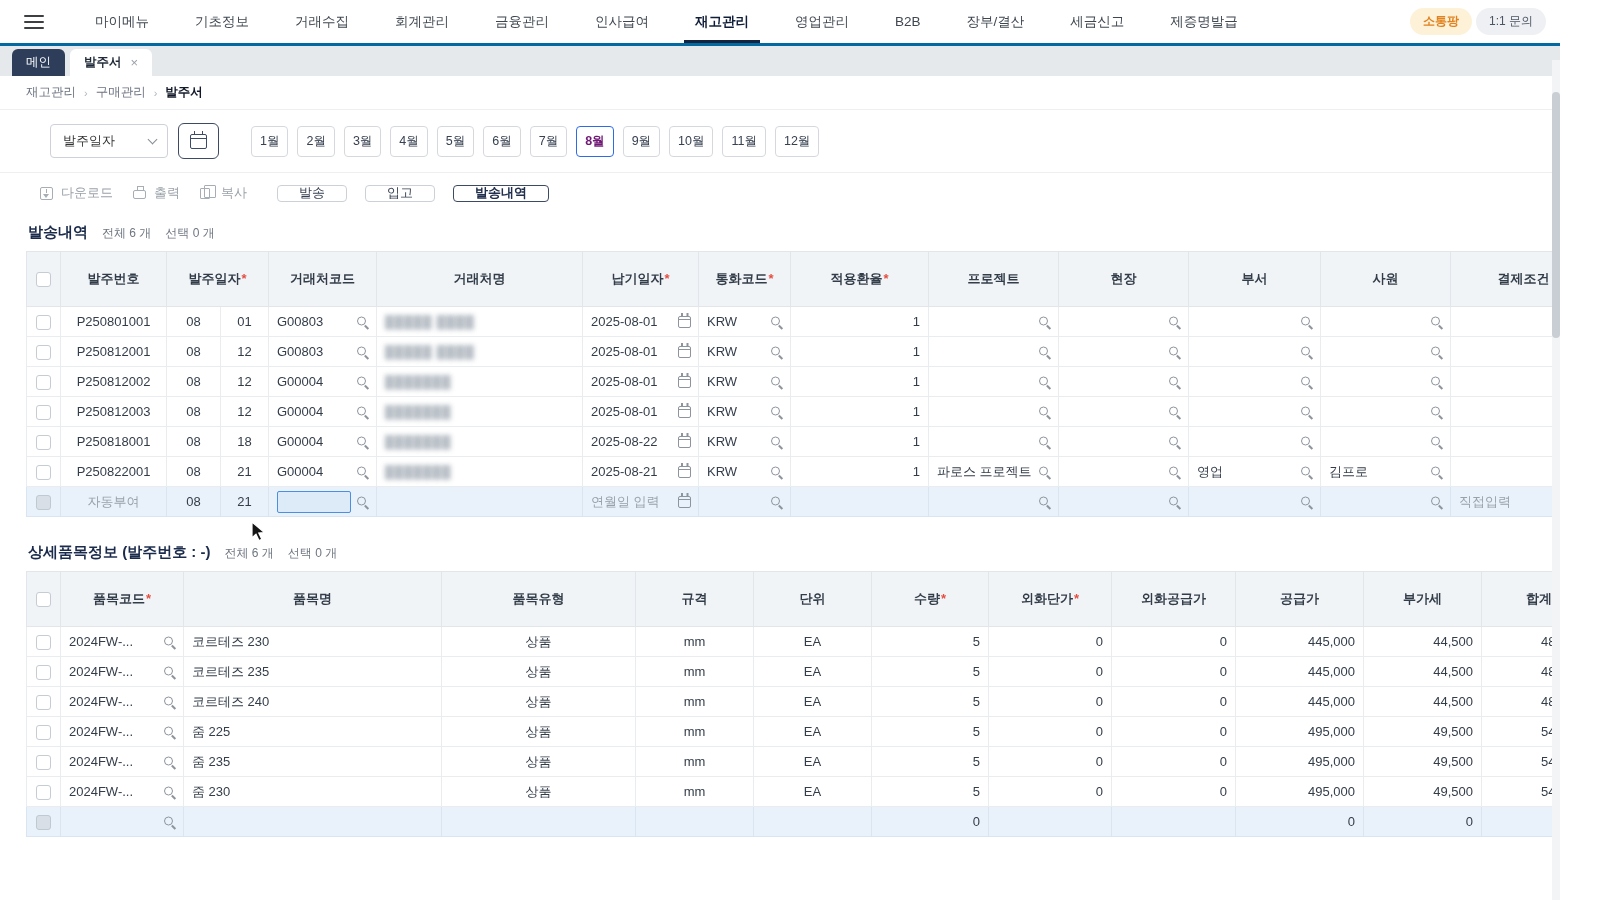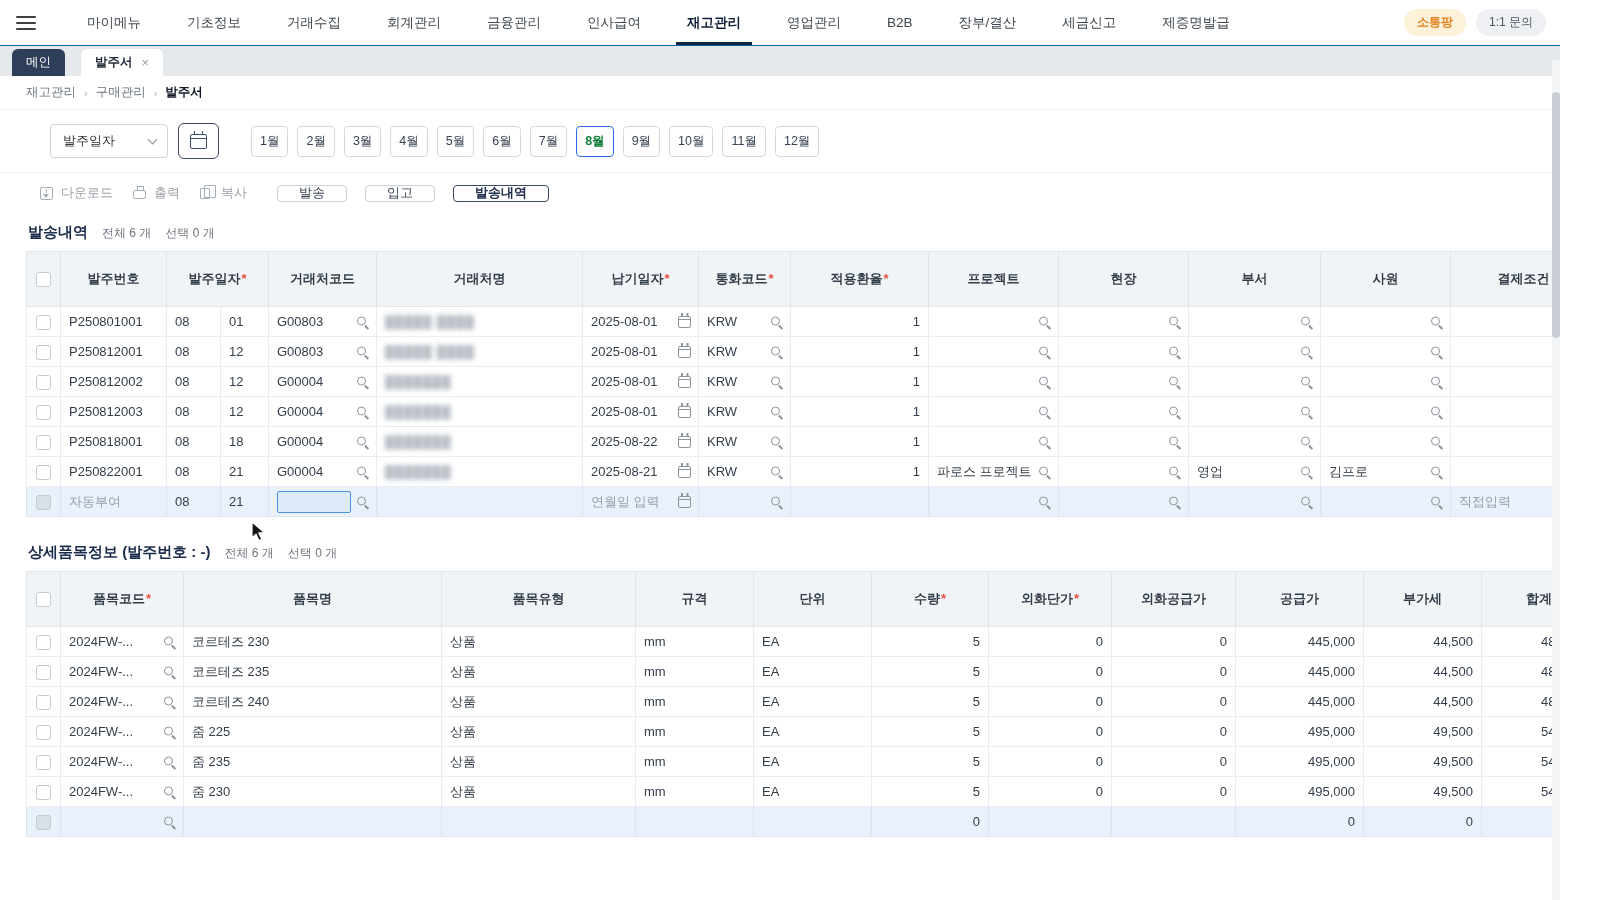--- a/index.html
+++ b/index.html
@@ -6,38 +6,38 @@
   html,body { width:1600px; height:900px; }
   body {
     background:#fff; overflow:hidden; position:relative;
     font-family:"Liberation Sans","DejaVu Sans",sans-serif;
     color:#374151; font-size:13px;
   }
   .app { width:1560px; }
 
   
   .topnav { height:46px; display:flex; align-items:center; background:#fff;
-    border-bottom:1px solid #0369a1; padding-left:16px; }
+    border-bottom:3px solid #0369a1; padding-left:24px; }
   .hamburger { width:20px; height:14px; display:flex; flex-direction:column;
     justify-content:space-between; margin-right:28px; cursor:pointer; }
   .hamburger span { height:2px; background:#3d4043; border-radius:1px; }
   .nav-items { display:flex; height:100%; }
   .nav-item { display:flex; align-items:center; padding:0 23px; font-size:13.5px;
     color:#3f4750; position:relative; cursor:pointer; white-space:nowrap; }
   .nav-item.active { color:#101d38; font-weight:bold; }
   .nav-item.active::after { content:""; position:absolute; left:12px; right:12px;
     bottom:0; height:3px; background:#16233f; }
-  .nav-right { margin-left:auto; display:flex; gap:10px; align-items:center; padding-right:14px; }
+  .nav-right { margin-left:auto; display:flex; gap:4px; align-items:center; padding-right:14px; }
   .badge { font-size:12px; padding:5px 13px; border-radius:14px; white-space:nowrap; cursor:pointer; }
   .badge.notice { background:#fdf1d7; color:#e0821f; font-weight:bold; }
   .badge.inquiry { background:#eef0f3; color:#4b5563; }
 
   
   .tabstrip { height:30px; background:#e6e9ec; display:flex; align-items:flex-end;
-    padding-left:12px; gap:16px; }
+    padding-left:12px; gap:5px; }
   .tab { height:27px; display:flex; align-items:center; padding:0 14px; font-size:12.5px;
     border-radius:6px 6px 0 0; cursor:pointer; }
   .tab.home { background:#2d3d5a; color:#fff; }
   .tab.active { background:#fff; color:#1f2937; gap:9px; font-weight:bold; }
   .tab .close { color:#9aa1a8; font-size:13px; font-weight:normal; }
 
   
   .breadcrumb { height:34px; display:flex; align-items:center; padding-left:26px; gap:8px;
     font-size:12.5px; color:#6b7280; border-bottom:1px solid #edeff2; background:#fff; }
   .breadcrumb .sep { color:#b0b6bd; font-size:11px; }
@@ -56,21 +56,21 @@
     display:flex; align-items:center; justify-content:center; font-size:13px; color:#333;
     background:#fff; cursor:text; }
   .cal-btn { width:41px; height:36px; border:1.5px solid #3d4a63; border-radius:6px;
     display:flex; align-items:center; justify-content:center; background:#fff;
     margin-right:22px; cursor:pointer; }
   .months { display:flex; gap:9px; }
   .month-btn { min-width:37px; height:31px; padding:0 8px; border:1px solid #d5d9de;
     border-radius:4px; background:#fff; font-size:12.5px; color:#374151;
     display:flex; align-items:center; justify-content:center; cursor:pointer;
     font-family:inherit; }
-  .month-btn.selected { border:1.5px solid #2e6be5; color:#15803d; font-weight:bold; }
+  .month-btn.selected { border:1.5px solid #2e6be5; color:#701a75; font-weight:bold; }
 
   
   .toolbar { display:flex; align-items:center; padding:11px 0 9px 40px; }
   .tools { display:flex; gap:20px; }
   .tool { display:flex; align-items:center; gap:8px; font-size:13px; color:#9aa1a9; cursor:pointer; }
   .btns { display:flex; gap:18px; margin-left:30px; }
   .btn { height:17px; padding:0 21px; border:1px solid #ccd1d7; border-radius:4px; background:#fff;
     font-size:13px; color:#374151; display:flex; align-items:center; cursor:pointer; font-family:inherit; }
   .btn.primary-outline { border:1.4px solid #3d4a63; color:#22304d; font-weight:bold; }
 
@@ -81,21 +81,21 @@
   .count { font-size:12px; color:#6f7680; }
 
   
   .table-wrap { width:1528px; margin-left:26px; overflow:hidden; }
   table { border-collapse:collapse; table-layout:fixed; width:1570px; font-size:13px; background:#fff; }
   th { background:#f1f4f7; border:1px solid #e2e6ea; height:31px; font-weight:bold;
     color:#333d49; text-align:center; padding:18px 6px; white-space:nowrap; overflow:hidden; }
   td { border:1px solid #eaedf0; height:30px; padding:0 8px; color:#333d49; background:#fff;
     white-space:nowrap; overflow:hidden; vertical-align:middle; }
   .req { color:#e54d42; margin-left:1px; }
-  td.tc { text-align:left; }
+  td.tc { text-align:center; }
   td.tl { text-align:left; }
   td.tr-a { text-align:right; }
   td.has-icon { position:relative; padding-right:26px; }
   td.has-icon .ico-mag, td.has-icon .ico-cal { position:absolute; right:7px; top:50%;
     transform:translateY(-50%); }
   .td-cb { text-align:center; padding:0; }
   .cb { display:inline-block; width:15px; height:15px; border:1.5px solid #c6ccd3;
     border-radius:3px; background:#fff; vertical-align:middle; cursor:pointer; }
   tr.entry td { background:#e9f2fa; border-color:#d9e5f0; }
   tr.entry .cb { background:#d8dfe6; border-color:#c0c8d0; }

